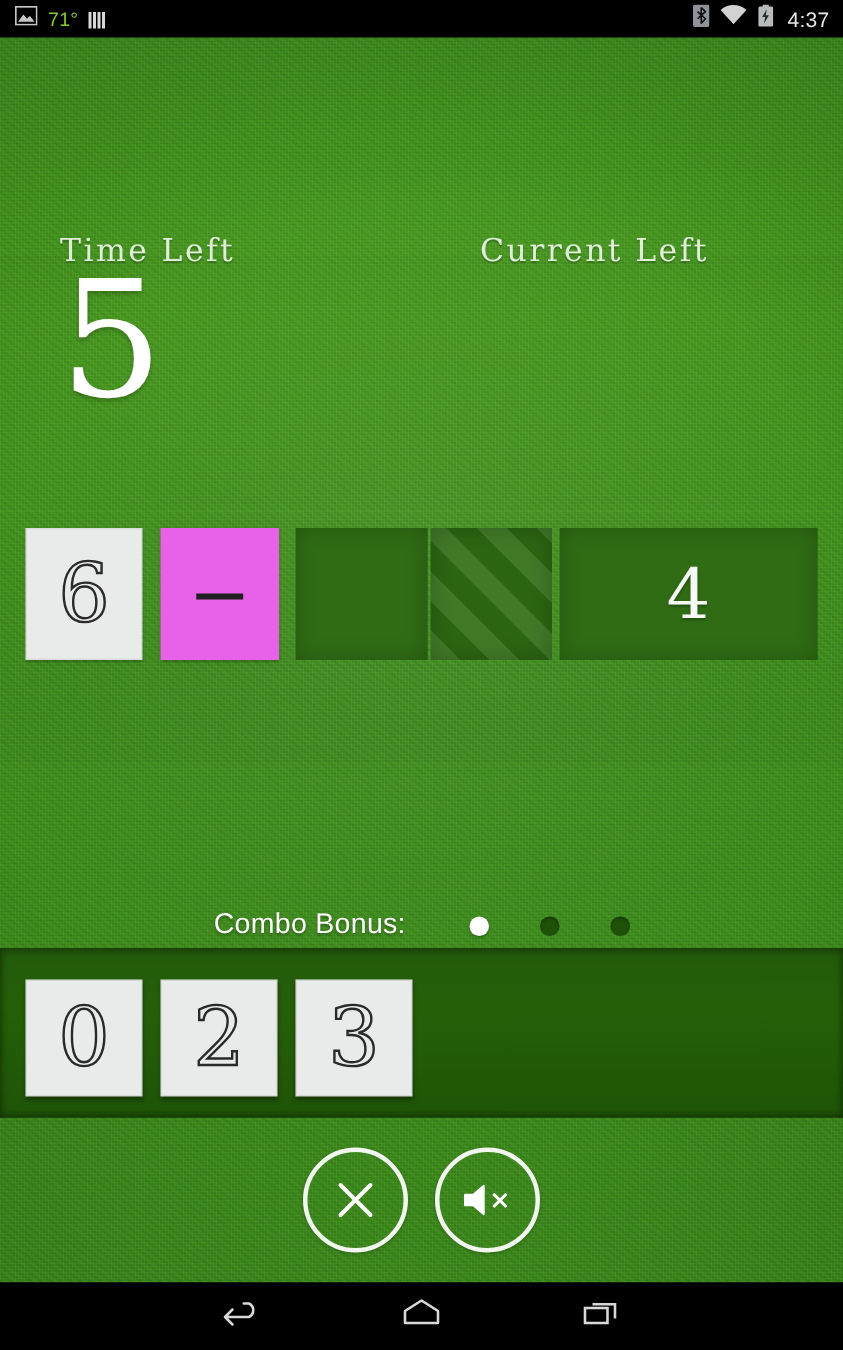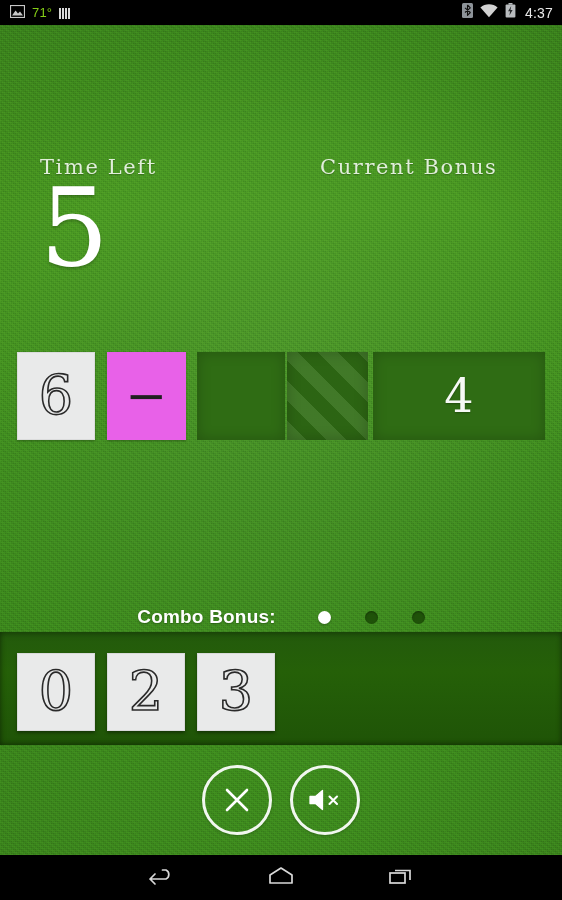--- a/index.html
+++ b/index.html
@@ -158,21 +158,21 @@
   }
 
   
   #combo {
     position:absolute; left:0; top:572px; width:562px; height:40px;
     display:flex; align-items:center; justify-content:center; gap:0;
   }
   #combo .label {
     color:#ffffff;
     font-family:"Liberation Sans", sans-serif;
-    font-weight:bold;
+    font-weight:normal;
     font-size:19px;
     letter-spacing:.2px;
     text-shadow:0 1px 2px rgba(0,0,0,.30);
   }
   #combo .dots { display:flex; align-items:center; gap:34px; margin-left:42px; }
   #combo .dot { width:13px; height:13px; border-radius:50%; }
   #combo .dot.on  { background:#ffffff; box-shadow:0 1px 2px rgba(0,0,0,.3); }
   #combo .dot.off { background:#1f5209; box-shadow:inset 0 1px 2px rgba(0,0,0,.35); }
 
   
@@ -269,21 +269,21 @@
 
   <div id="game">
     <div class="noise"></div>
 
     <div id="header">
       <div class="stat" id="stat-time">
         <div class="cap">Time Left</div>
         <div class="val hollow">5</div>
       </div>
       <div class="stat" id="stat-score">
-        <div class="cap">Current Bonus</div>
+        <div class="cap">Current Left</div>
       </div>
     </div>
 
     <div id="tilerow">
       <div class="tile white" style="left:17px;  width:78px;">
         <span class="glyph">6</span>
       </div>
       <div class="tile magenta" style="left:107px; width:79px;">
         <span class="glyph">−</span>
       </div>

